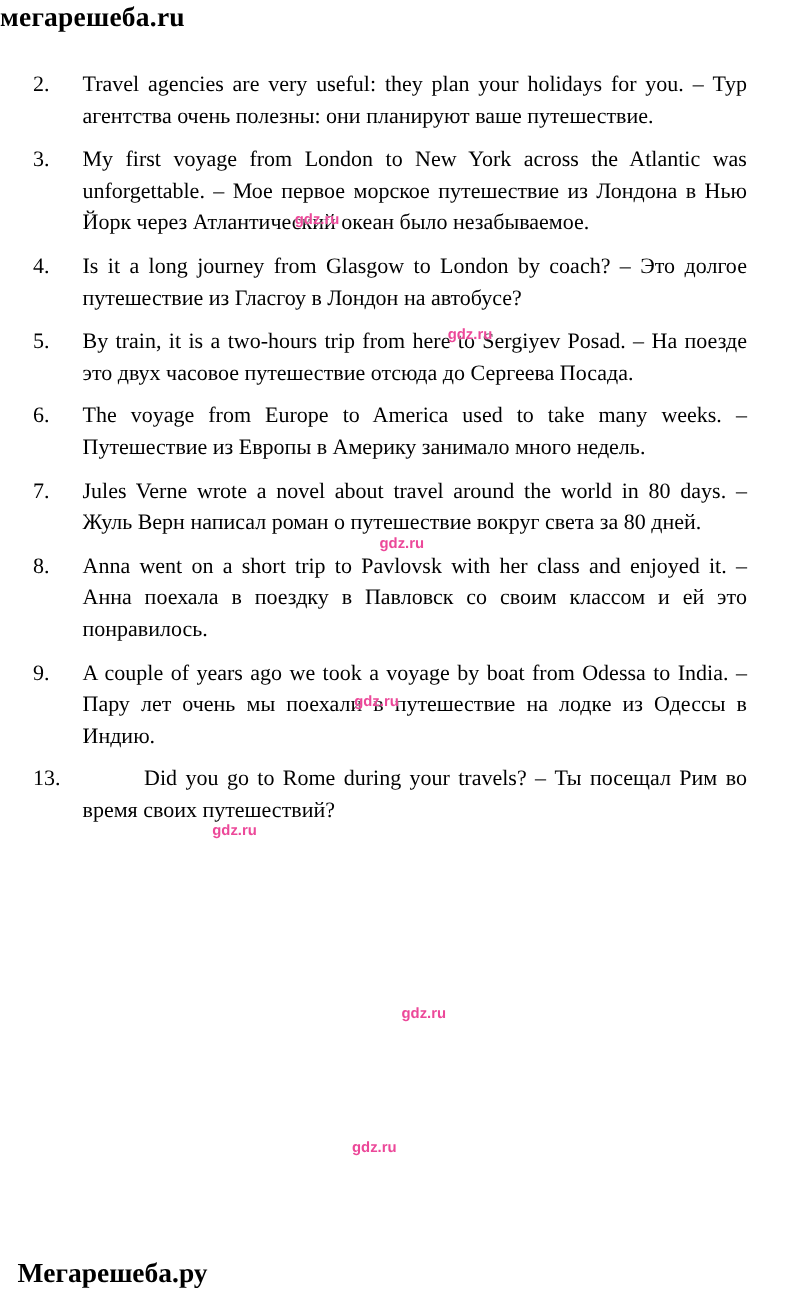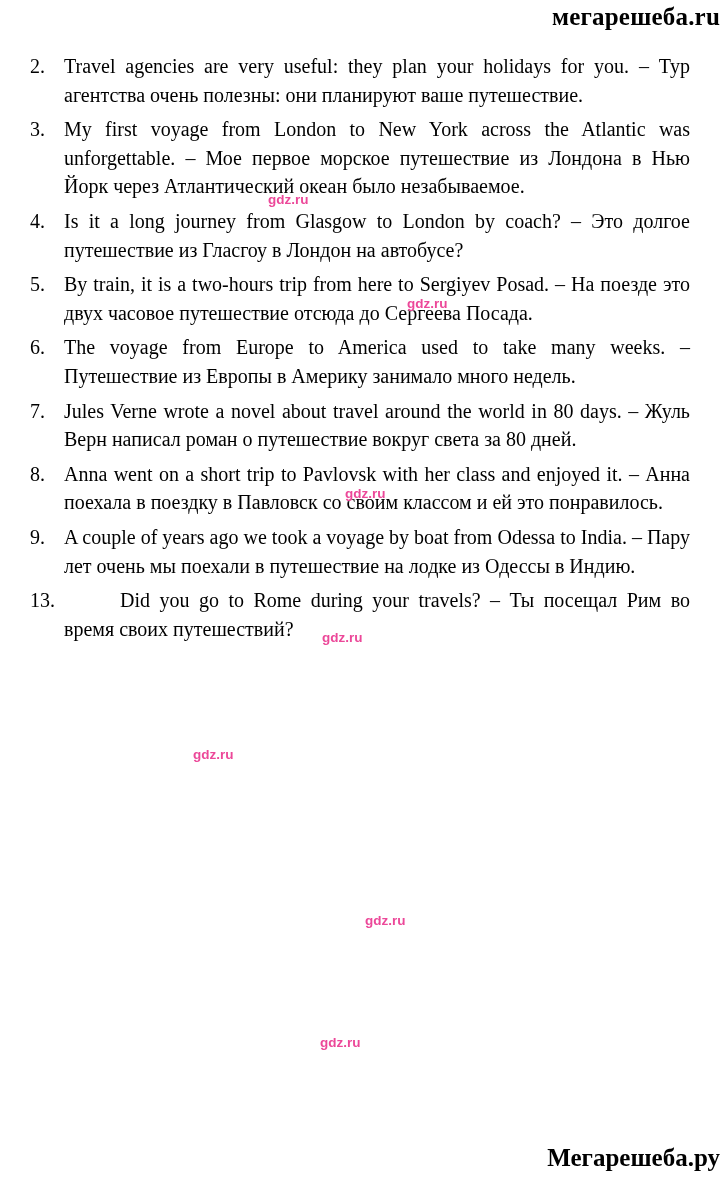--- a/index.html
+++ b/index.html
@@ -7,21 +7,21 @@
   .page {
     position: relative;
     width: 720px;
     height: 1188px;
     background: #ffffff;
     color: #000000;
     font-family: "Liberation Serif", "DejaVu Serif", serif;
     overflow: hidden;
   }
   .site-header {
-    text-align: right;
+    text-align: left;
     font-weight: bold;
     font-size: 25px;
     padding-top: 3px;
     letter-spacing: 0.2px;
   }
   .exercise-list {
     padding: 21px 30px 0 30px;
   }
   .item {
     position: relative;
@@ -30,32 +30,32 @@
     font-size: 20px;
     line-height: 28.6px;
   }
   .item .num {
     position: absolute;
     left: 0;
     top: 0;
     white-space: nowrap;
   }
   .item .txt {
-    margin: 0;
+    margin: 11px;
     text-align: justify;
   }
   .item.tabbed .txt {
     text-indent: 56px;
   }
   .site-footer {
     position: absolute;
-    left: 0;
+    left: 16px;
     right: 0;
     bottom: 16px;
-    text-align: right;
+    text-align: left;
     font-weight: bold;
     font-size: 25px;
   }
   .wm {
     position: absolute;
     font-family: "Liberation Sans", "DejaVu Sans", sans-serif;
     font-weight: bold;
     font-size: 13.5px;
     color: #ec4899;
     text-shadow: 0 0 2px #ffffff;

